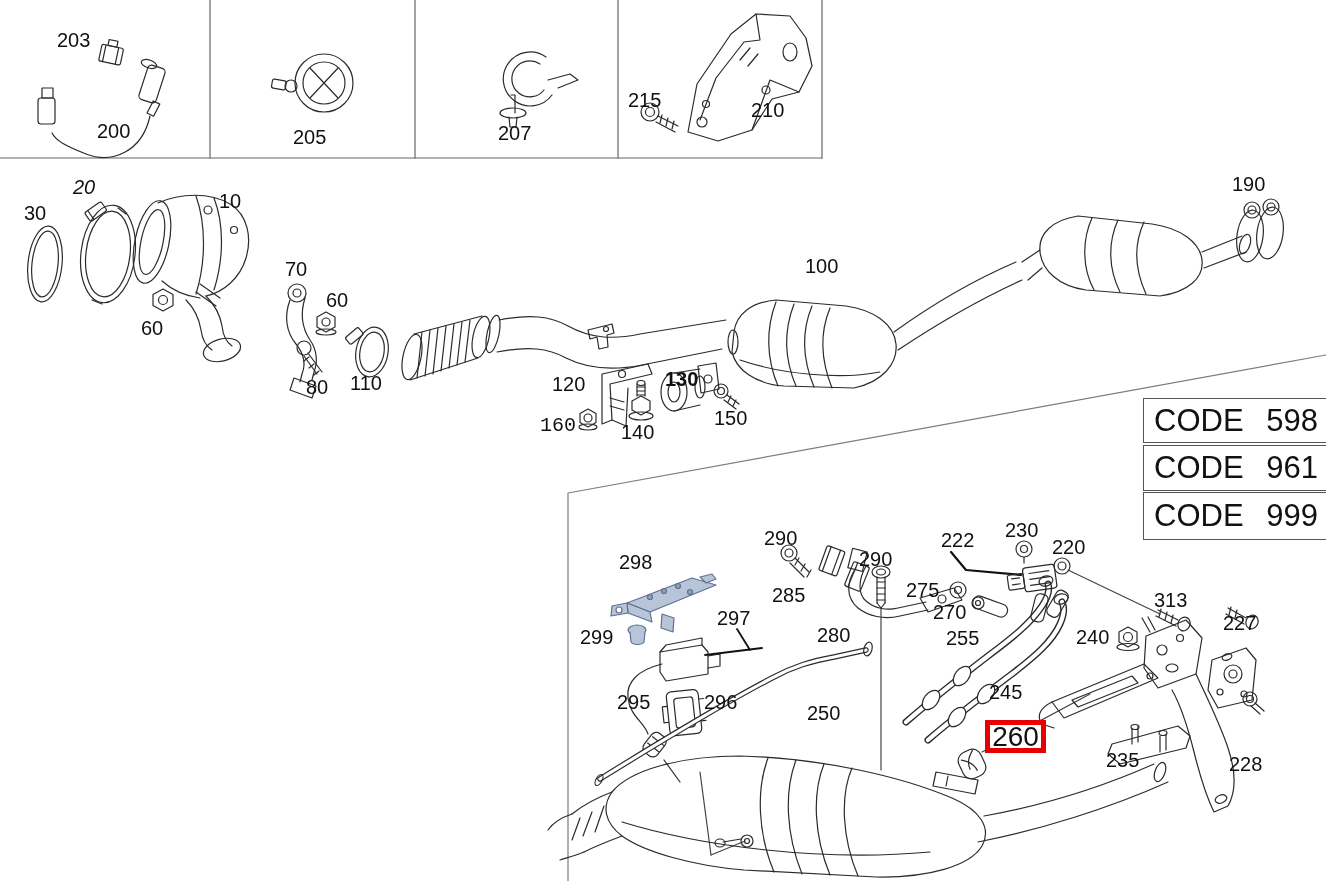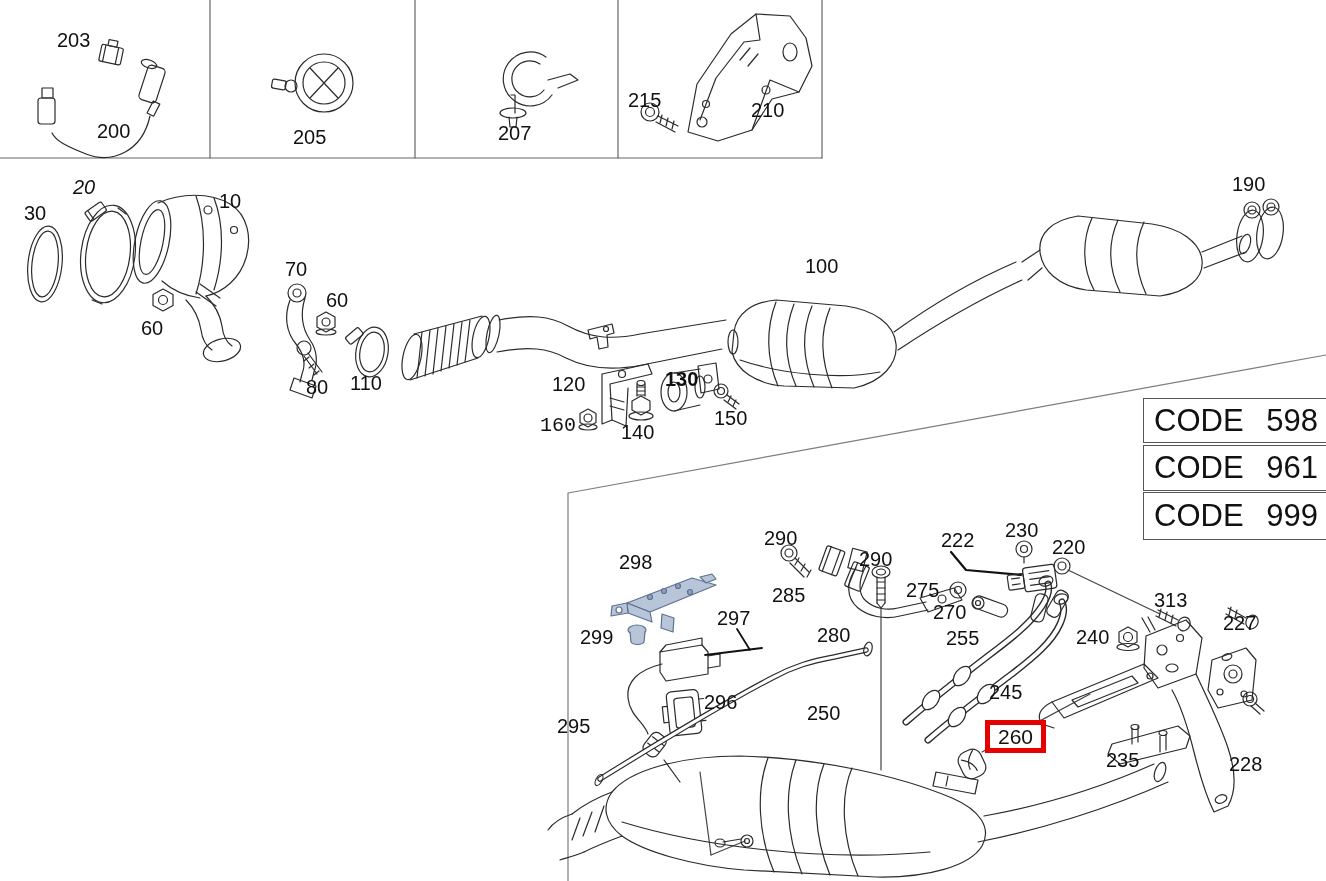--- a/index.html
+++ b/index.html
@@ -8,21 +8,21 @@
   .plabel{position:absolute;font-size:20px;line-height:28px;color:#111;white-space:nowrap;}
   #engine-box{position:absolute;left:1175px;top:0;width:150px;height:57px;
               border-left:1px solid #777;border-bottom:1px solid #777;
               display:flex;align-items:center;justify-content:center;
               font-size:32px;color:#111;letter-spacing:1px;}
   .code-box{position:absolute;left:1143px;width:181px;height:43px;border:1px solid #555;
             background:#fff;display:flex;align-items:center;padding-left:10px;
             font-size:31px;color:#111;word-spacing:14px;}
   #highlight-260{position:absolute;left:985px;top:720px;width:51px;height:23px;
                  border:5px solid #e60000;background:#fff;display:flex;align-items:center;
-                 justify-content:center;font-size:21px;line-height:27px;color:#111;}
+                 justify-content:center;font-size:28px;line-height:27px;color:#111;}
   svg{position:absolute;left:0;top:0;}
 </style>
 </head>
 <body>
 
 <div id="stage">
 
 <svg width="1326" height="881" viewBox="0 0 1326 881">
   <g stroke="#2b2b2b" fill="none" stroke-width="1.2" stroke-linecap="round" stroke-linejoin="round">
 
@@ -437,21 +437,21 @@
 <span class="plabel" style="left:781px;top:252px;margin-left:24px;">100</span>
 <span class="plabel" style="left:552px;top:370px;">120</span>
 <span class="plabel" style="left:540px;top:412px;font-family:Liberation Mono, monospace;">160</span>
 <span class="plabel" style="left:621px;top:418px;">140</span>
 <span class="plabel" style="left:665px;top:365px;font-weight:bold;">130</span>
 <span class="plabel" style="left:714px;top:404px;">150</span>
 <span class="plabel" style="left:1232px;top:170px;">190</span>
 <span class="plabel" style="left:619px;top:548px;">298</span>
 <span class="plabel" style="left:580px;top:623px;text-align:right;">299</span>
 <span class="plabel" style="left:717px;top:604px;">297</span>
-<span class="plabel" style="left:557px;top:688px;margin-top:24px;">295</span>
+<span class="plabel" style="left:617px;top:688px;">295</span>
 <span class="plabel" style="left:704px;top:688px;">296</span>
 <span class="plabel" style="left:764px;top:524px;">290</span>
 <span class="plabel" style="left:772px;top:581px;">285</span>
 <span class="plabel" style="left:817px;top:621px;">280</span>
 <span class="plabel" style="left:859px;top:545px;">290</span>
 <span class="plabel" style="left:807px;top:699px;">250</span>
 <span class="plabel" style="left:941px;top:526px;">222</span>
 <span class="plabel" style="left:1005px;top:516px;">230</span>
 <span class="plabel" style="left:1052px;top:533px;">220</span>
 <span class="plabel" style="left:906px;top:576px;">275</span>

